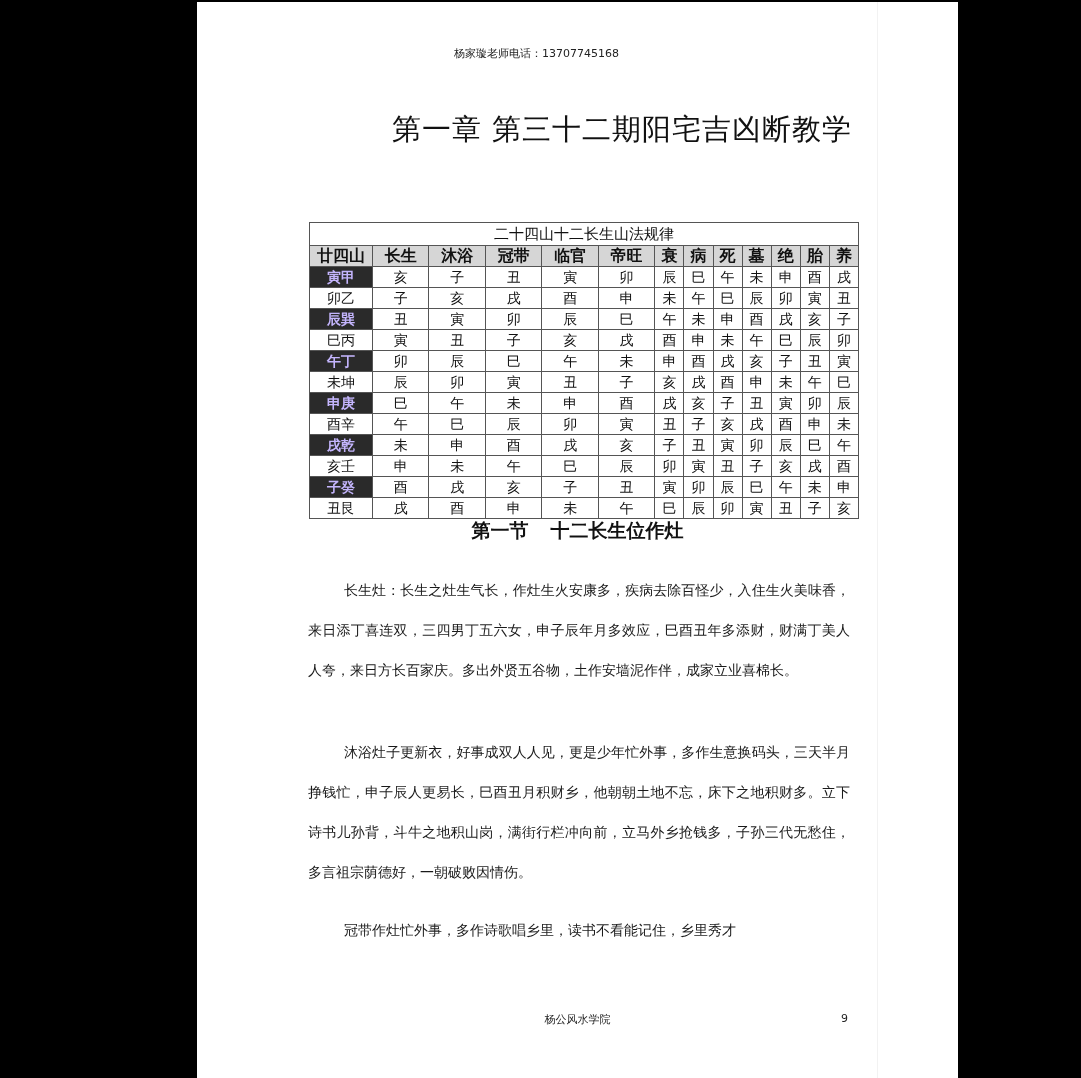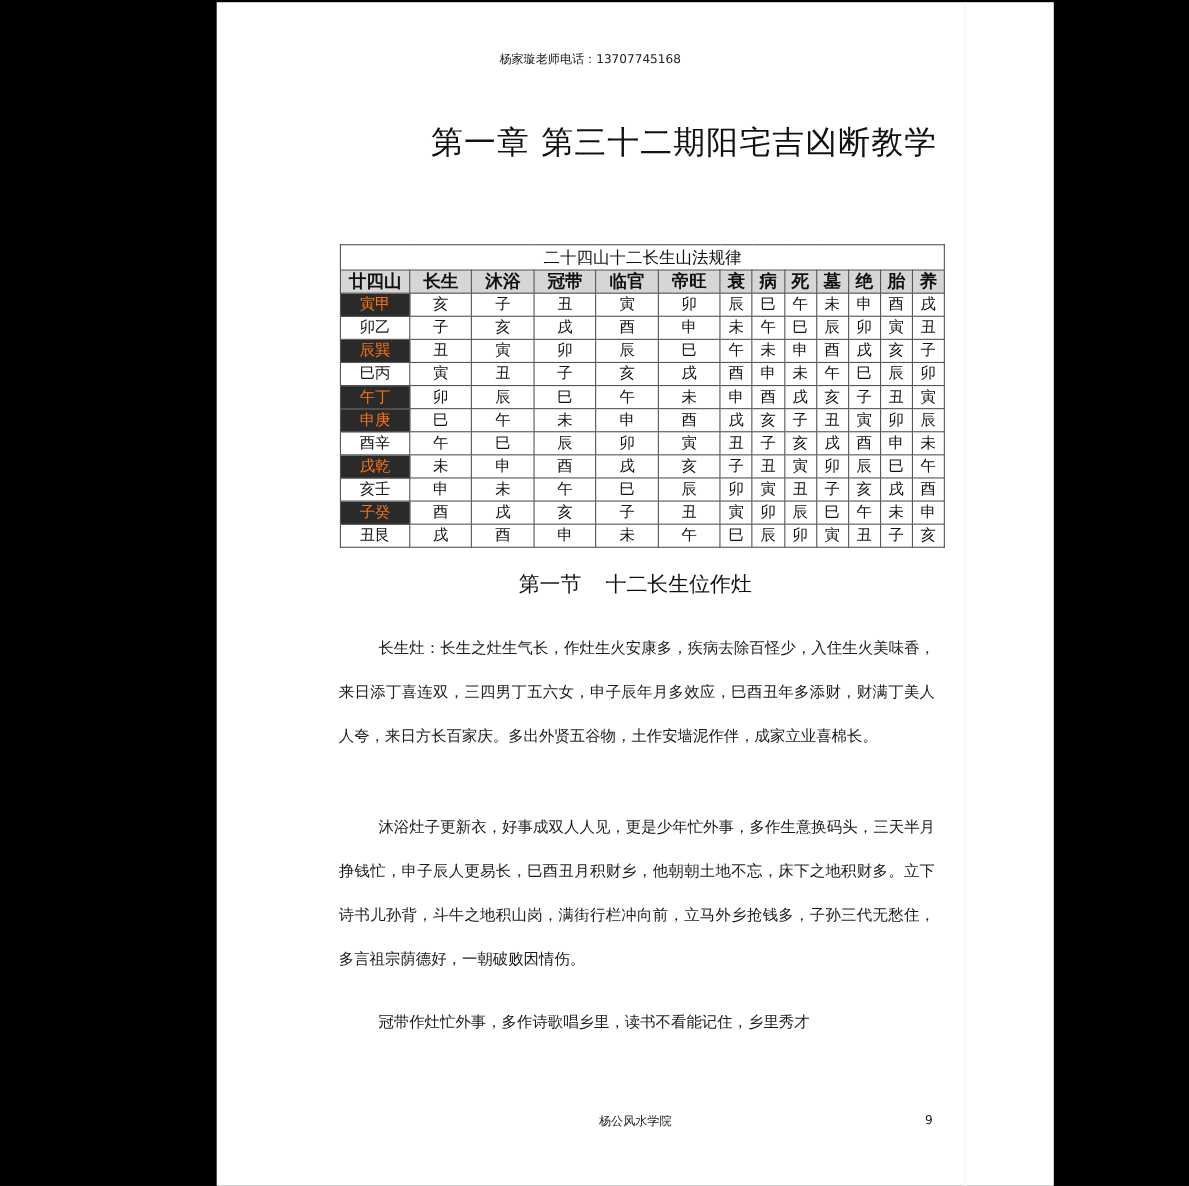--- a/index.html
+++ b/index.html
@@ -80,31 +80,32 @@
     table.rule-table .head-row th {
       background: #d6d6d6;
       font-size: 16px;
       font-weight: bold;
     }
     table.rule-table td.mountain {
       width: 62px;
     }
     table.rule-table td.mountain.dark {
       background: #2a2a2a;
-      color: #f97316;
+      color: #c4b5fd;
+      font-weight: bold;
     }
     .section-title {
       position: absolute;
       top: 516px;
       left: 0;
       width: 761px;
       text-align: center;
       font-family: "DejaVu Sans", "Liberation Sans", sans-serif;
       font-size: 19px;
-      font-weight: normal;
+      font-weight: bold;
       color: #111111;
     }
     .section-title .gap {
       display: inline-block;
       width: 22px;
     }
     .body-text {
       position: absolute;
       left: 111px;
       width: 542px;
@@ -238,20 +239,35 @@
           <td>未</td>
           <td>申</td>
           <td>酉</td>
           <td>戌</td>
           <td>亥</td>
           <td>子</td>
           <td>丑</td>
           <td>寅</td>
         </tr>
         <tr>
+          <td class="mountain">未坤</td>
+          <td>辰</td>
+          <td>卯</td>
+          <td>寅</td>
+          <td>丑</td>
+          <td>子</td>
+          <td>亥</td>
+          <td>戌</td>
+          <td>酉</td>
+          <td>申</td>
+          <td>未</td>
+          <td>午</td>
+          <td>巳</td>
+        </tr>
+        <tr>
           <td class="mountain dark">申庚</td>
           <td>巳</td>
           <td>午</td>
           <td>未</td>
           <td>申</td>
           <td>酉</td>
           <td>戌</td>
           <td>亥</td>
           <td>子</td>
           <td>丑</td>

